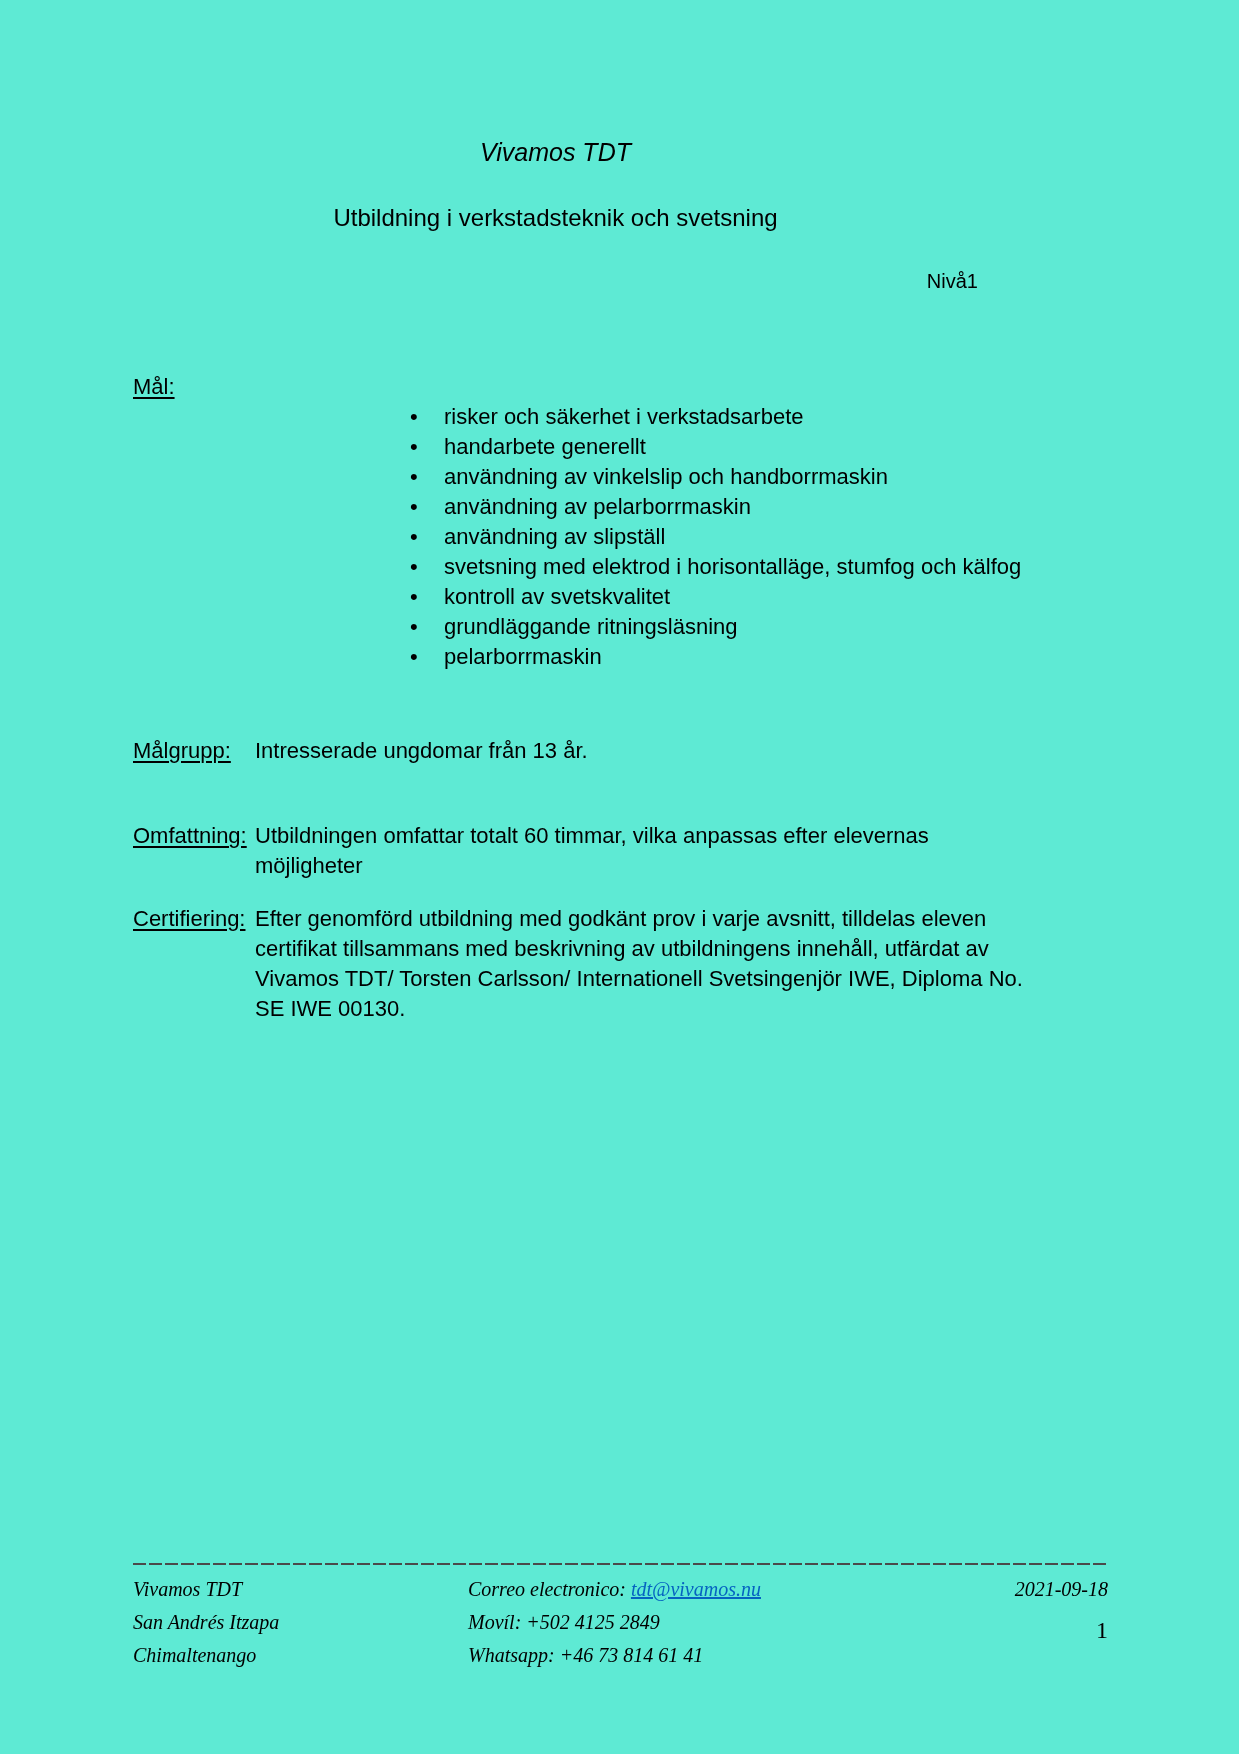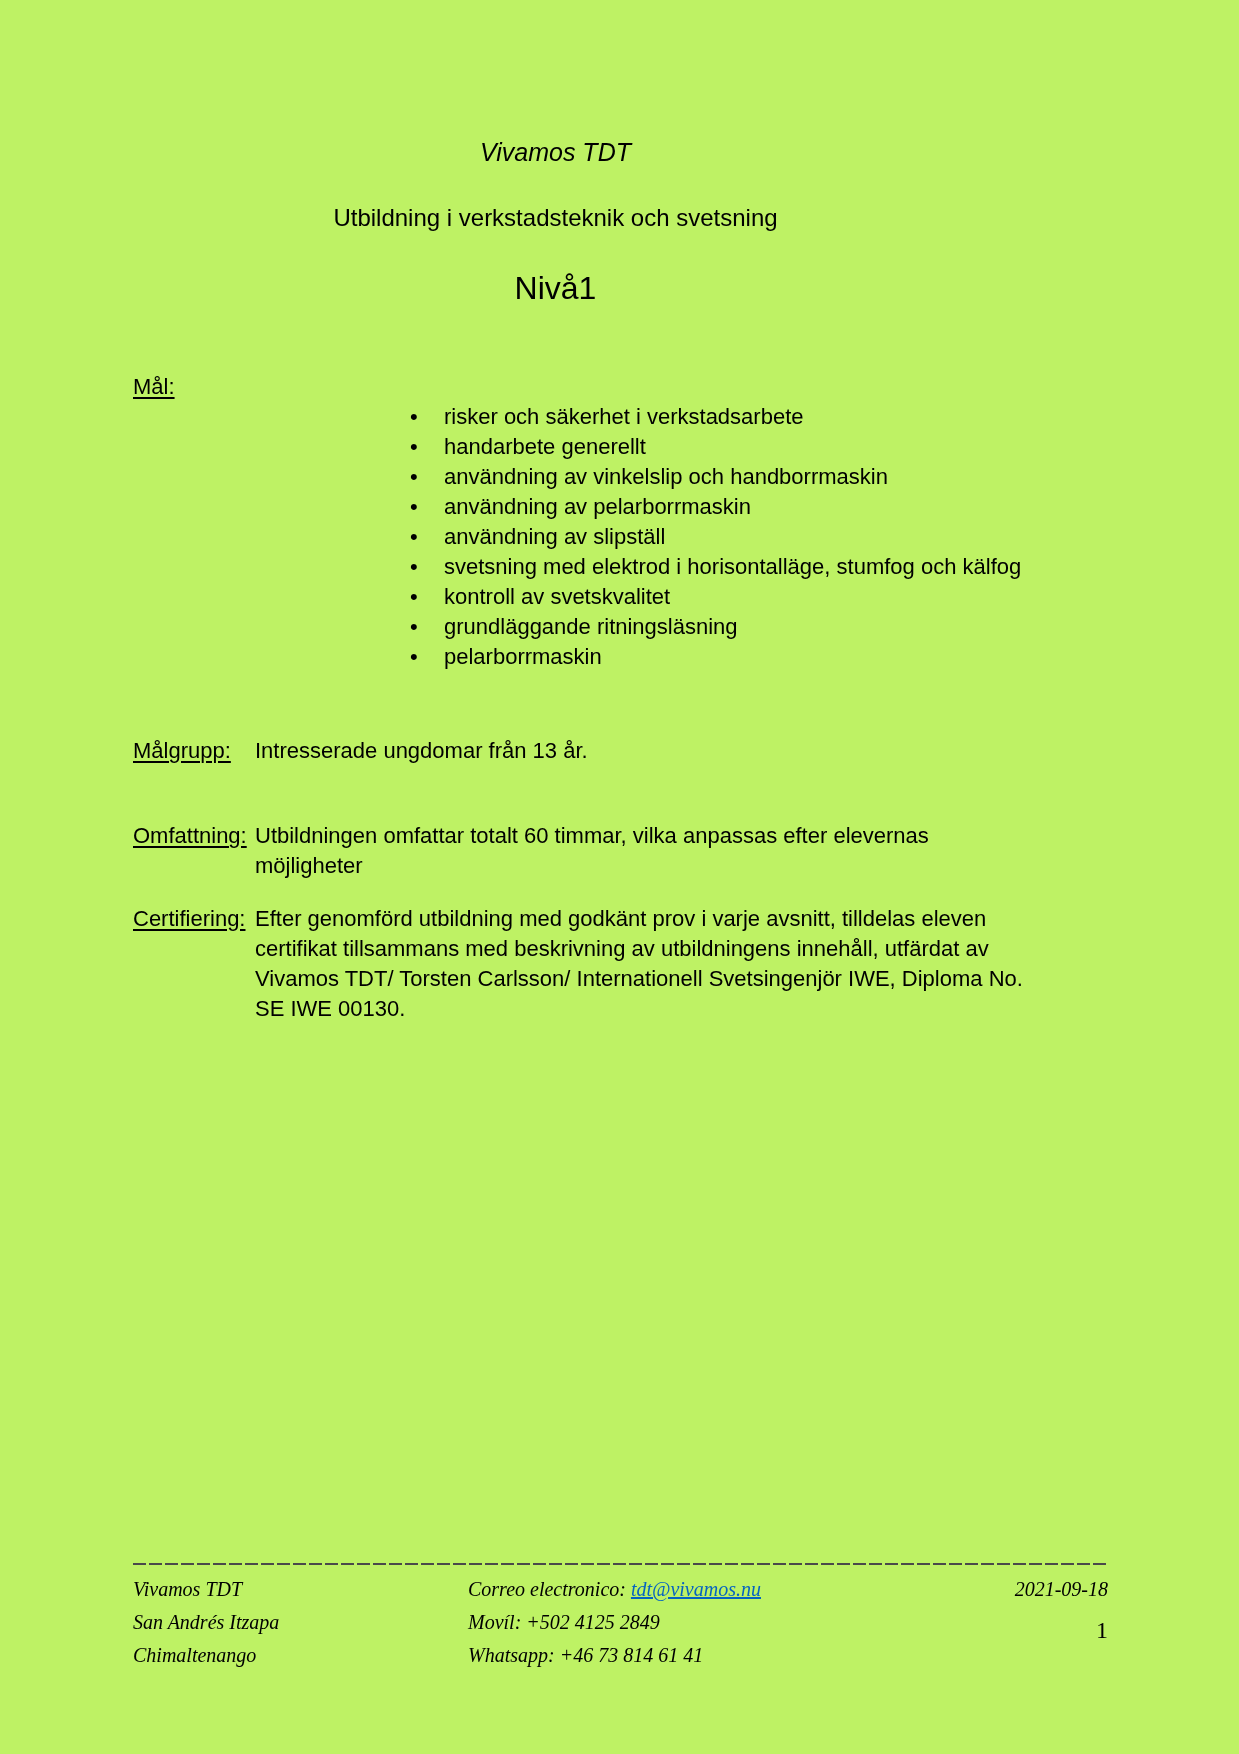--- a/index.html
+++ b/index.html
@@ -1,38 +1,38 @@
 <!DOCTYPE html>
 <html><head>
 <meta charset="utf-8">
 <style>
   * { margin:0; padding:0; box-sizing:border-box; }
   html,body { background:#e9e9e9; }
   .page {
     position:relative;
     width:1239px; height:1754px;
-    background:#bef264;
+    background:#5eead4;
     color:#000000;
     font-family:"Liberation Sans", sans-serif;
     overflow:hidden;
     margin:0 auto;
   }
   
   .titles {
     position:absolute; left:133px; top:138px; width:845px;
     text-align:center;
   }
   .title-org {
     font-size:25px; font-style:italic; font-weight:normal;
   }
   .title-course {
     font-size:24px; margin-top:37px;
   }
   .title-level {
-    font-size:32px; margin-top:38px;
+    font-size:20px; margin-top:38px;text-align:right;
   }
   
   .sections {
     position:absolute; left:133px; top:372px; width:905px;
     font-size:22px; line-height:30px;
   }
   .section { display:flex; align-items:flex-start; }
   .section-label {
     flex:0 0 122px;
   }

